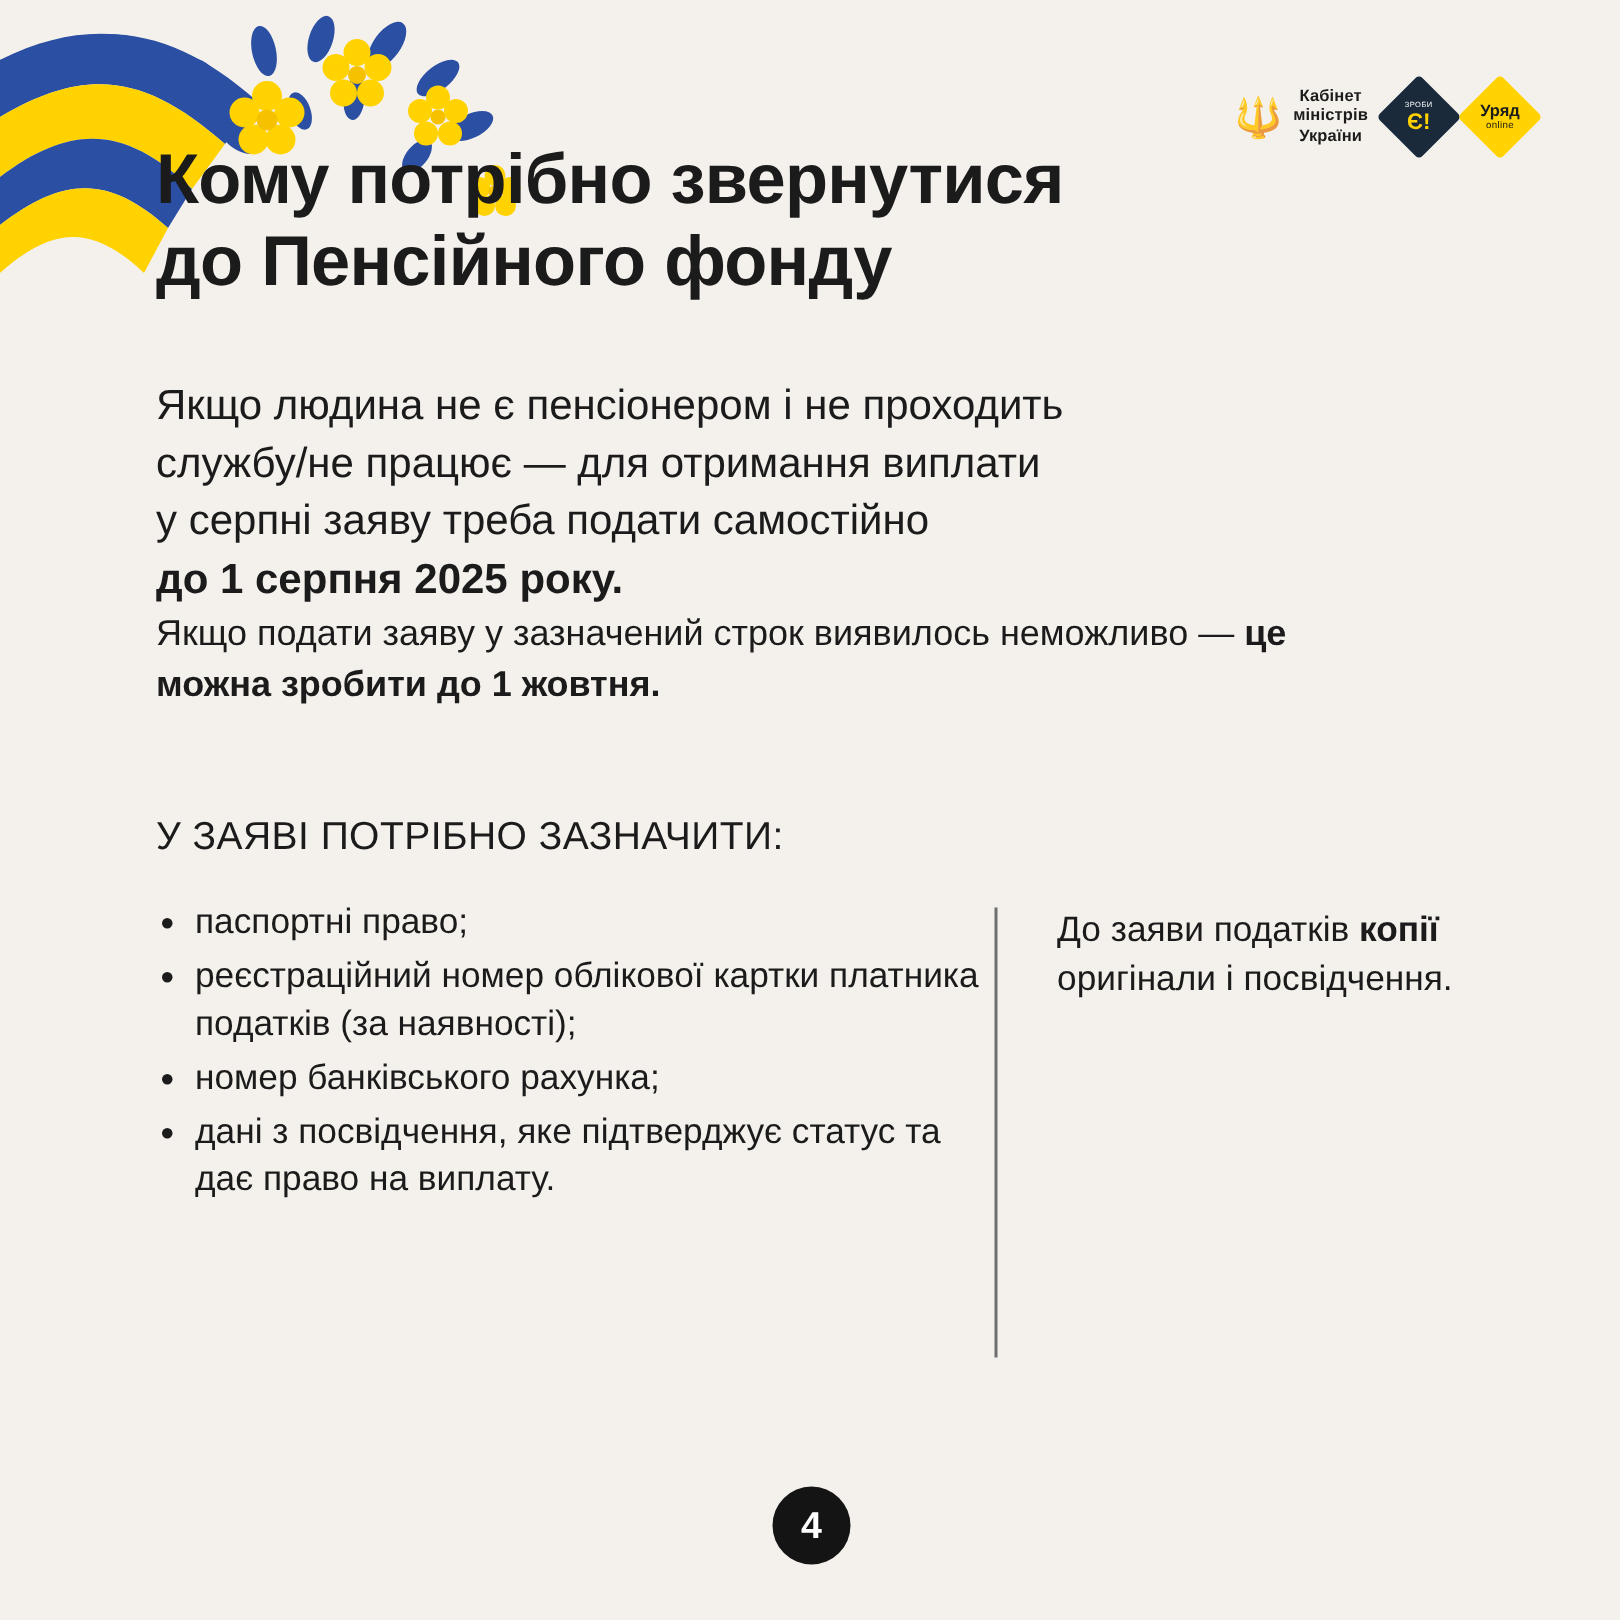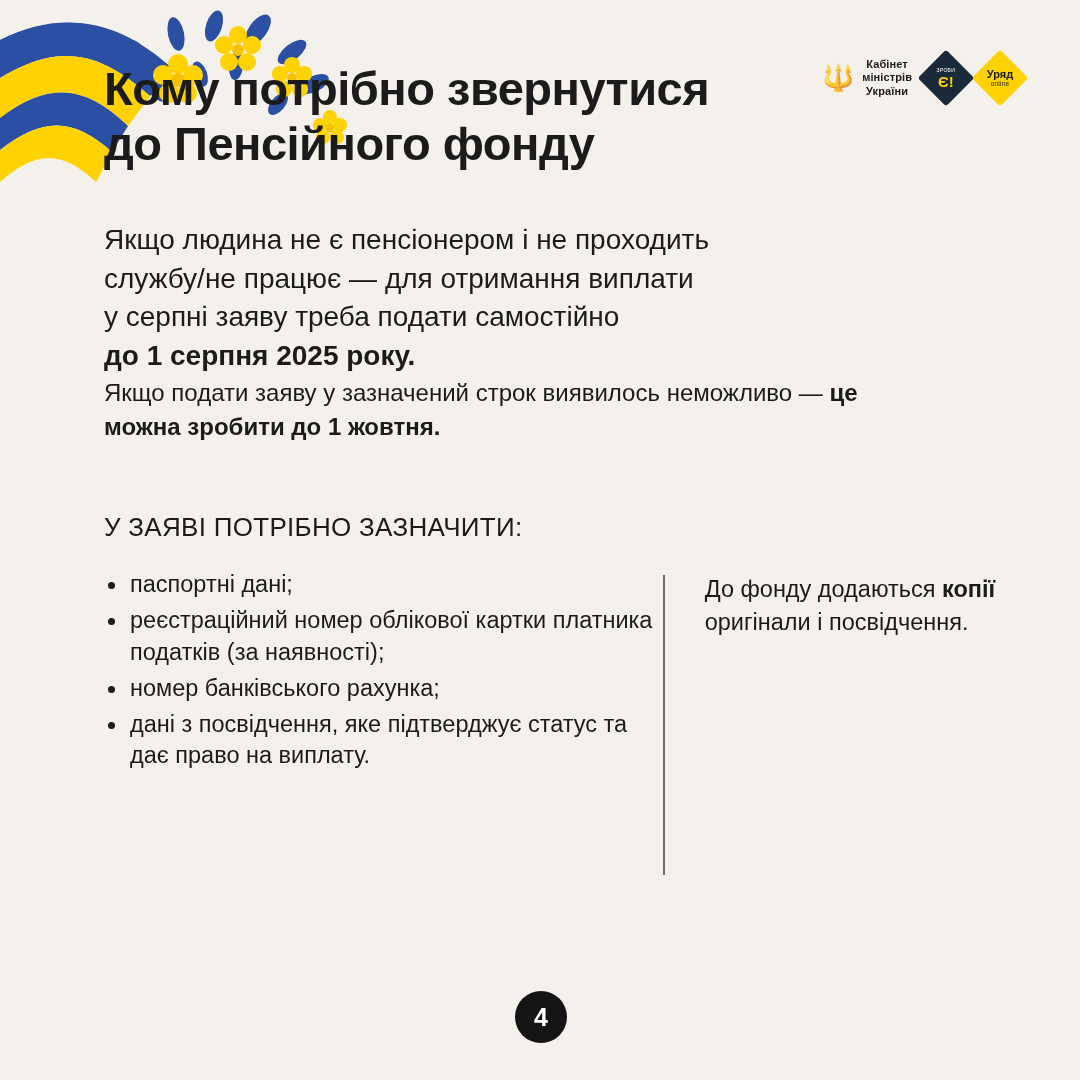--- a/index.html
+++ b/index.html
@@ -112,21 +112,21 @@
   
   .content {
     position: absolute;
     left: 104px;
     top: 0;
     width: 900px;
   }
 
   h1.title {
     margin: 0;
-    padding-top: 62px;
+    padding-top: 92px;
     font-size: 47px;
     line-height: 1.16;
     font-weight: bold;
     letter-spacing: -0.5px;
     color: #1b1b1b;
     white-space: pre-line;
   }
 
   .para-lead {
     margin-top: 50px;
@@ -315,26 +315,26 @@
 у серпні заяву треба подати самостійно
 </span><b>до 1 серпня 2025 року.</b></div>
 
   <div class="para-second"><span>Якщо подати заяву у зазначений строк виявилось неможливо — </span><b>це можна зробити до 1 жовтня.</b></div>
 
   <div class="section-head">У ЗАЯВІ ПОТРІБНО ЗАЗНАЧИТИ:</div>
 
   <div class="columns">
     <div class="col-left">
       <ul class="bullets">
-        <li>паспортні дані;</li>
+        <li>паспортні право;</li>
         <li>реєстраційний номер облікової картки платника податків (за наявності);</li>
         <li>номер банківського рахунка;</li>
         <li>дані з посвідчення, яке підтверджує статус та дає право на виплату.</li>
       </ul>
     </div>
     <div class="divider"></div>
     <div class="col-right">
-      <div class="right-para"><span>До фонду додаються </span><b>копії</b><span> оригінали і посвідчення.</span></div>
+      <div class="right-para"><span>До заяви податків </span><b>копії</b><span> оригінали і посвідчення.</span></div>
     </div>
   </div>
 </div>
 
 <div class="page-badge">4</div>
 
 </body></html>

